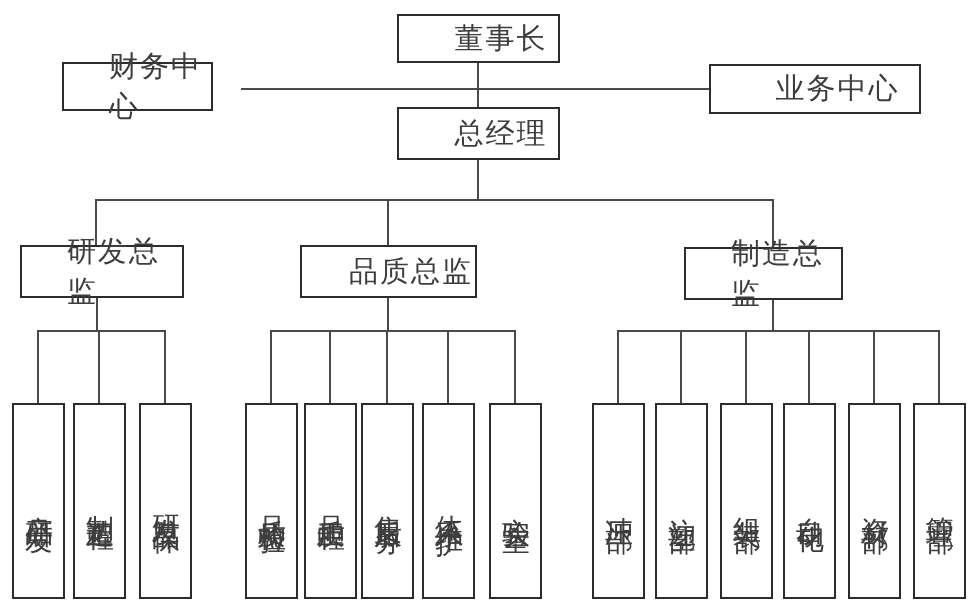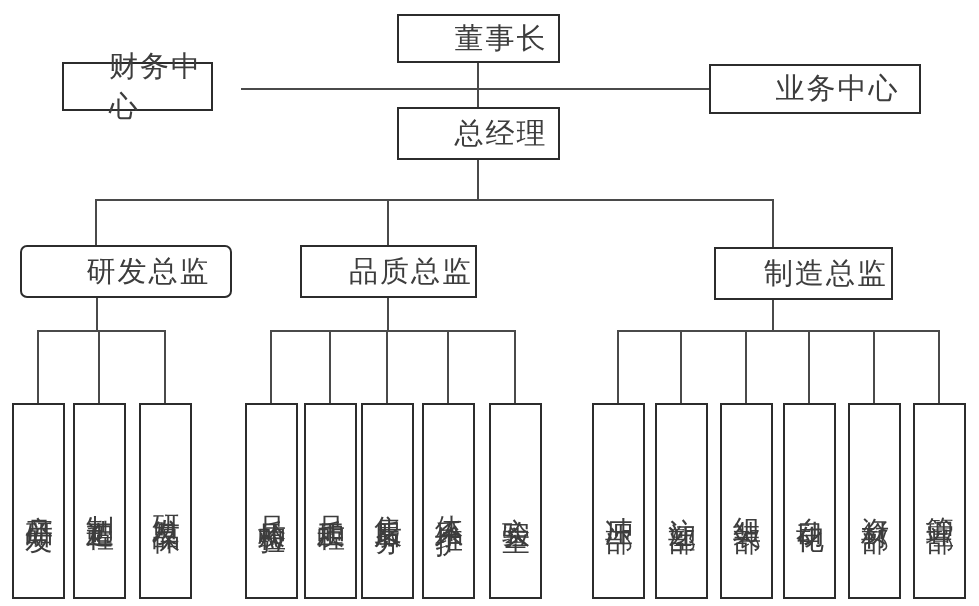--- a/index.html
+++ b/index.html
@@ -78,27 +78,27 @@
     <span>财务中心</span>
   </div>
   <div class="hbox" style="left:709px; top:64px; width:212px; height:50px;">
     <span>业务中心</span>
   </div>
 
   <div class="hbox" style="left:397px; top:107px; width:163px; height:53px;text-align:right;">
     <span>总经理</span>
   </div>
 
-  <div class="hbox" style="left:20px; top:245px; width:212px; height:53px;border-radius:7px;">
+  <div class="hbox" style="left:20px; top:245px; width:164px; height:53px;">
     <span>研发总监</span>
   </div>
   <div class="hbox" style="left:300px; top:245px; width:177px; height:53px;text-align:right;">
     <span>品质总监</span>
   </div>
-  <div class="hbox" style="left:684px; top:247px; width:179px; height:53px;margin-left:30px;">
+  <div class="hbox" style="left:684px; top:247px; width:159px; height:53px;">
     <span>制造总监</span>
   </div>
 
   <div class="vbox" style="left:12px;">
     <span class="vtext">产品研发</span>
   </div>
   <div class="vbox" style="left:73px;">
     <span class="vtext">制造工程</span>
   </div>
   <div class="vbox" style="left:139px;">

